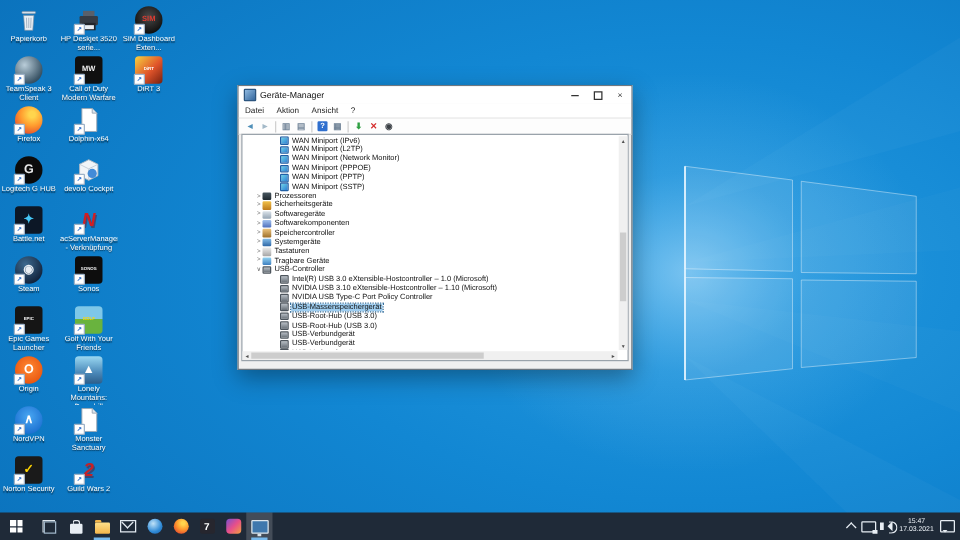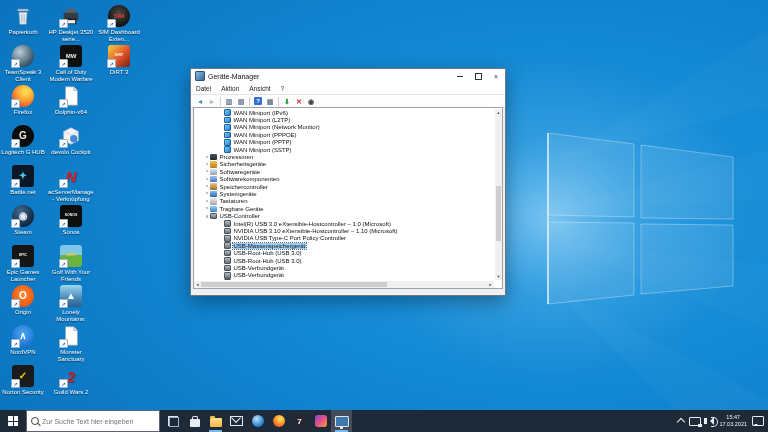--- a/index.html
+++ b/index.html
@@ -512,24 +512,20 @@
 
 <div class="taskbar">
   <div class="start">
     <div class="winlogo">
         <i></i>
         <i></i>
         <i></i>
         <i></i>
       </div>
   </div>
-  <div class="search">
-    <span class="mag"></span>
-    <input placeholder="Zur Suche Text hier eingeben" style="">
-  </div>
   <div class="tbicons">
       <div class="tbbtn">
         <div class="ic ic-task-view"></div>
       </div>
       <div class="tbbtn">
         <div class="ic ic-store"></div>
       </div>
       <div class="tbbtn open">
         <div class="ic ic-file-explorer"></div>
       </div>

